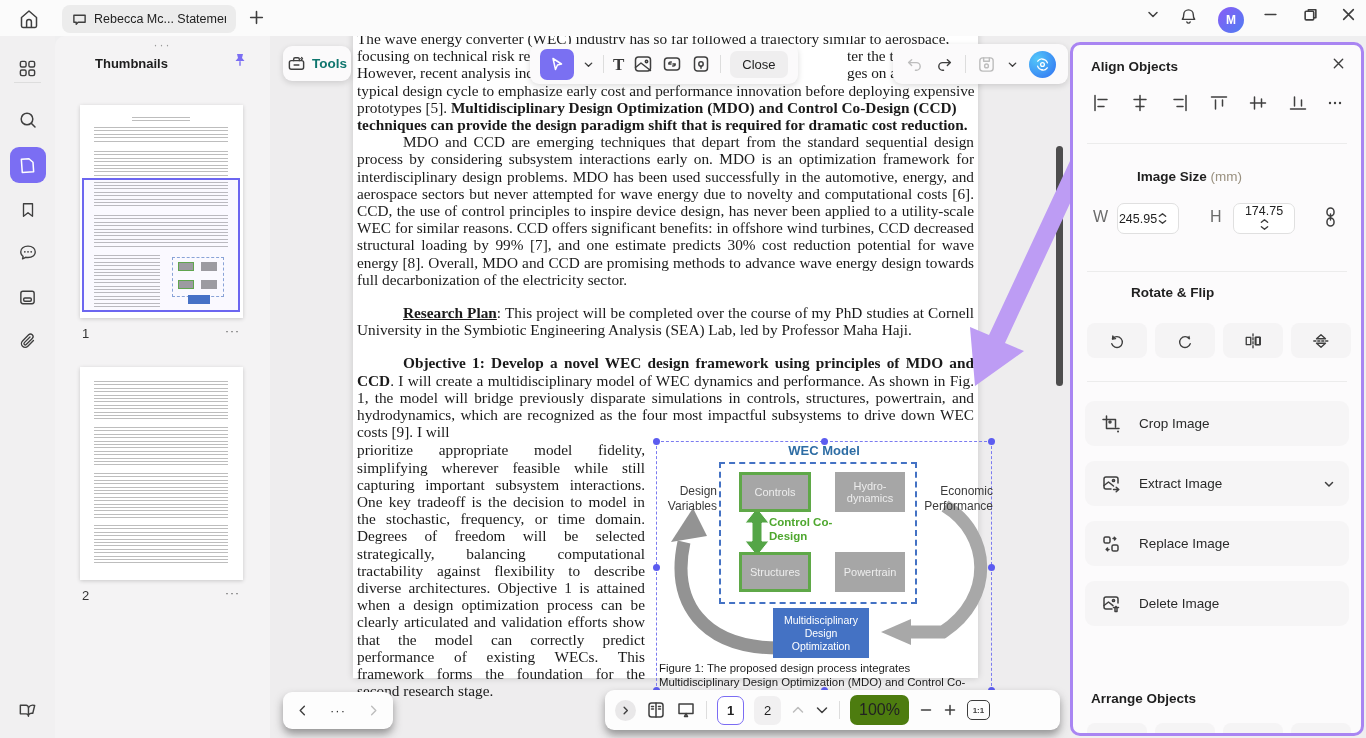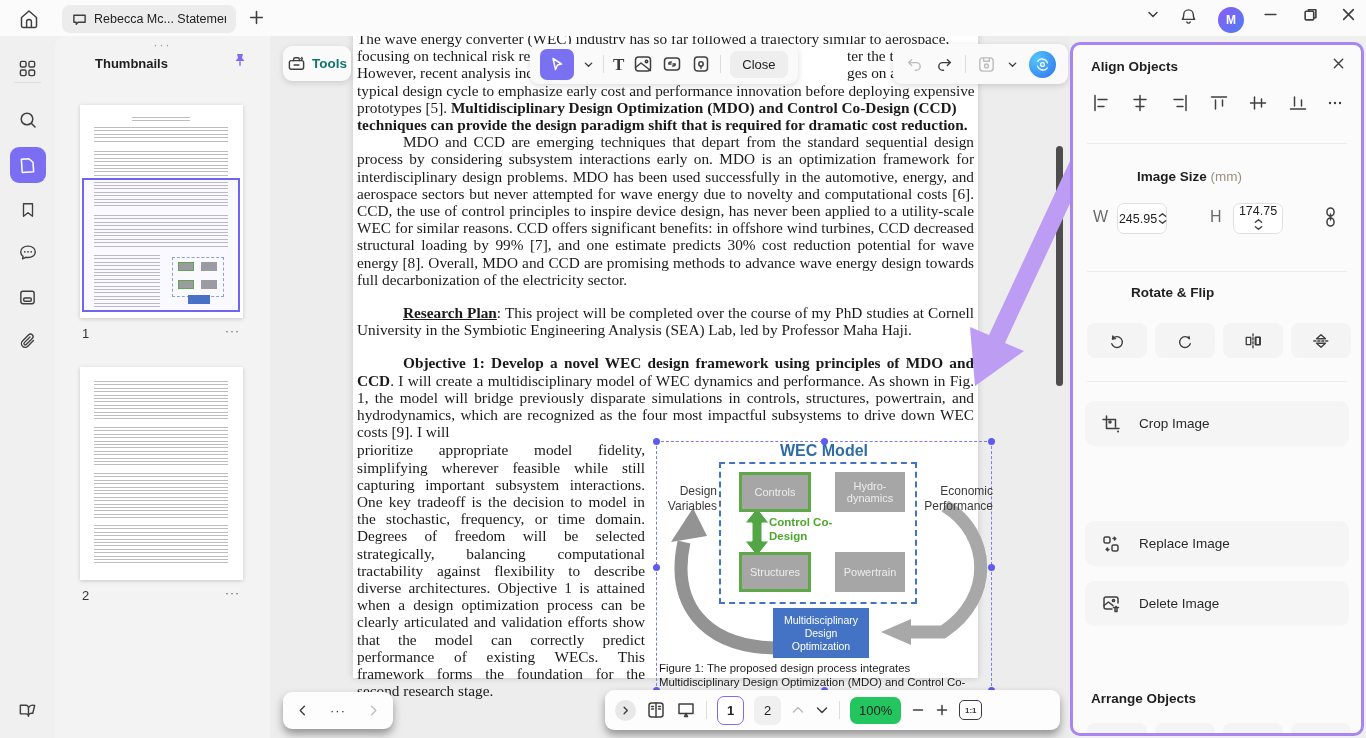--- a/index.html
+++ b/index.html
@@ -41,21 +41,21 @@
   .dline{position:relative;height:17.2px;white-space:nowrap;}
   .dline .mid{position:absolute;left:490px;top:0;}
   .just{text-align:justify;text-indent:46px;}
   #cols{display:flex;justify-content:space-between;margin-top:1px;}
   #col-left{width:288px;text-align:justify;}
   b.uline{text-decoration:underline;}
 
   
   #figure{position:relative;width:336px;height:250px;margin-right:-18px;border:1px dashed #7b7bf0;font-family:"Liberation Sans",sans-serif;}
   .handle-dot{position:absolute;width:7px;height:7px;border-radius:50%;background:#5c5cf0;z-index:5;}
-  #fig-title{position:absolute;left:0;right:0;top:0;text-align:center;color:#2e6da4;font-weight:bold;font-size:16px;}
+  #fig-title{position:absolute;left:0;right:0;top:0;text-align:center;color:#2e6da4;font-weight:bold;font-size:13px;}
   #fig-inner{position:absolute;left:62px;top:20px;width:198px;height:142px;border:2px dashed #4472c4;}
   .fig-box{position:absolute;width:72px;height:40px;background:#a6a6a6;color:#ededed;font-size:11px;display:flex;align-items:center;justify-content:center;text-align:center;line-height:1.15;}
   .fig-box.grn{border:3px solid #5fa848;}
   #ccd-lbl{position:absolute;left:112px;top:74px;width:92px;color:#4ea72e;font-weight:bold;font-size:11.5px;line-height:1.2;}
   .side-lbl{position:absolute;font-size:12px;color:#3b3b3b;text-align:right;line-height:1.2;font-weight:500;}
   #mdo-box{position:absolute;left:116px;top:166px;width:96px;height:50px;background:#4472c4;color:#fff;font-size:10.5px;line-height:1.25;display:flex;align-items:center;justify-content:center;text-align:center;padding:2px;}
   #fig-caption{position:absolute;left:2px;top:220px;width:330px;font-size:11.4px;color:#1c1c1c;line-height:1.2;}
 
   
   .float{background:#fbfafb;border-radius:9px;box-shadow:0 2px 6px rgba(0,0,0,.14);z-index:30;display:flex;align-items:center;}
@@ -69,36 +69,36 @@
   #ai-btn{width:27px;height:27px;border-radius:50%;background:radial-gradient(circle at 30% 30%,#53c7f9,#2f6ef2);display:flex;align-items:center;justify-content:center;}
   .ticon{font-family:"Liberation Serif",serif;font-size:17px;font-weight:600;color:#3a3a3a;line-height:1;}
 
   
   #rpanel{position:absolute;left:1070px;top:42px;width:294px;height:694px;background:#fcfbfc;border:3px solid #a985f2;border-radius:10px;z-index:50;overflow:hidden;}
   .rp-title{position:absolute;left:18px;font-size:13.5px;font-weight:bold;color:#1f1f1f;}
   .rp-unit{color:#99907f;font-weight:normal;}
   #rp-close{position:absolute;right:16px;top:12px;}
   .rp-div{position:absolute;left:14px;right:14px;height:1px;background:#ececec;}
   #align-row{position:absolute;left:18px;top:48px;width:252px;display:flex;justify-content:space-between;align-items:center;}
-  .stepper{position:absolute;top:158px;width:50px;height:31px;background:#fff;border:1px solid #e0e0e0;border-radius:7px;display:flex;align-items:center;}
+  .stepper{position:absolute;top:158px;width:62px;height:31px;background:#fff;border:1px solid #e0e0e0;border-radius:7px;display:flex;align-items:center;}
   .stepper input{width:40px;border:0;outline:0;font-size:12.5px;color:#222;text-align:center;background:transparent;font-family:"Liberation Sans",sans-serif;}
   .wh-lbl{position:absolute;top:163px;font-size:16px;color:#6b6b6b;font-weight:500;}
   .sq-btn{position:absolute;width:60px;height:35px;background:#f5f4f5;border-radius:8px;display:flex;align-items:center;justify-content:center;}
   .act-row{position:absolute;left:12px;width:264px;height:45px;background:#f6f5f6;border-radius:9px;display:flex;align-items:center;padding-left:16px;gap:18px;}
   .act-row .t{font-size:13.5px;color:#2a2a2a;}
   .act-chev{position:absolute;right:14px;}
 
   
   .pill{position:absolute;background:#fdfdfd;border-radius:9px;box-shadow:0 5px 8px rgba(60,60,60,.5);display:flex;align-items:center;z-index:35;}
   #nav-pill{left:283px;top:692px;width:110px;height:37px;justify-content:space-between;padding:0 13px;}
   #view-pill{left:605px;top:690px;width:455px;height:40px;gap:10px;padding:0 10px;}
   .pg-btn{width:27px;height:29px;border-radius:7px;display:flex;align-items:center;justify-content:center;font-size:13px;color:#222;}
   .pg-btn.cur{background:#fff;border:1.6px solid #7b6cf3;font-weight:600;}
   .pg-btn.oth{background:#f1f0f1;}
-  #zoom-val{background:#22c55e;border-radius:7px;padding:6px 9px;font-size:13px;color:#222;}
+  #zoom-val{background:#4d7c0f;border-radius:7px;padding:6px 9px;font-size:16px;color:#222;}
   .mini-circle{width:21px;height:21px;border-radius:50%;background:#e9e8e9;display:flex;align-items:center;justify-content:center;}
   #ratio-btn{width:23px;height:20px;border:1.6px solid #3c3c3c;border-radius:5px;font-size:8px;font-weight:bold;color:#3c3c3c;display:flex;align-items:center;justify-content:center;}
   .ell{color:#2f2f2f;font-size:13px;letter-spacing:1px;}
 
   
   #scrollbar{position:absolute;left:786px;top:110px;width:7px;height:240px;background:#4d4d4d;border-radius:4px;}
   #guide-arrow{position:absolute;left:950px;top:140px;z-index:40;pointer-events:none;}
 </style>
 </head>
 <body>
@@ -494,20 +494,36 @@
   <div class="act-row" style="top:356px;">
     <span class="ico">
       <svg class="s" width="20" height="20" viewBox="0 0 20 20">
           <path d="M5.5 2v12.5H18M2 5.5h12.5V13"></path>
           <circle cx="9" cy="8" r="1"></circle>
           <path d="M17 17.5h.05" stroke-width="2"></path>
         </svg>
     </span>
     <span class="t">Crop Image</span>
   </div>
+  <div class="act-row" style="top:416px;">
+    <span class="ico">
+      <svg class="s" width="20" height="20" viewBox="0 0 20 20">
+          <path d="M17 9V5a2 2 0 0 0-2-2H5a2 2 0 0 0-2 2v8a2 2 0 0 0 2 2h5"></path>
+          <path d="M3 11.5 7.5 8l5 4"></path>
+          <circle cx="12.5" cy="6.5" r="1.1"></circle>
+          <path d="M12.5 15.5h5M15.2 13.2l2.6 2.3-2.6 2.3"></path>
+        </svg>
+    </span>
+    <span class="t">Extract Image</span>
+    <span class="ico act-chev">
+      <svg class="s" width="12" height="12" viewBox="0 0 12 12">
+          <path d="M2.5 4.5 6 8l3.5-3.5"></path>
+        </svg>
+    </span>
+  </div>
   <div class="act-row" style="top:476px;">
     <span class="ico">
       <svg class="s" width="20" height="20" viewBox="0 0 20 20">
           <rect x="3" y="3" width="6" height="6" rx="1.6"></rect>
           <rect x="11" y="11" width="6" height="6" rx="1.6"></rect>
           <path d="M12 4.5h2.5l-1.2-1.3M14.8 4.6 13.5 6M8 15.5H5.5l1.2 1.3M5.2 15.4 6.5 14"></path>
         </svg>
     </span>
     <span class="t">Replace Image</span>
   </div>

